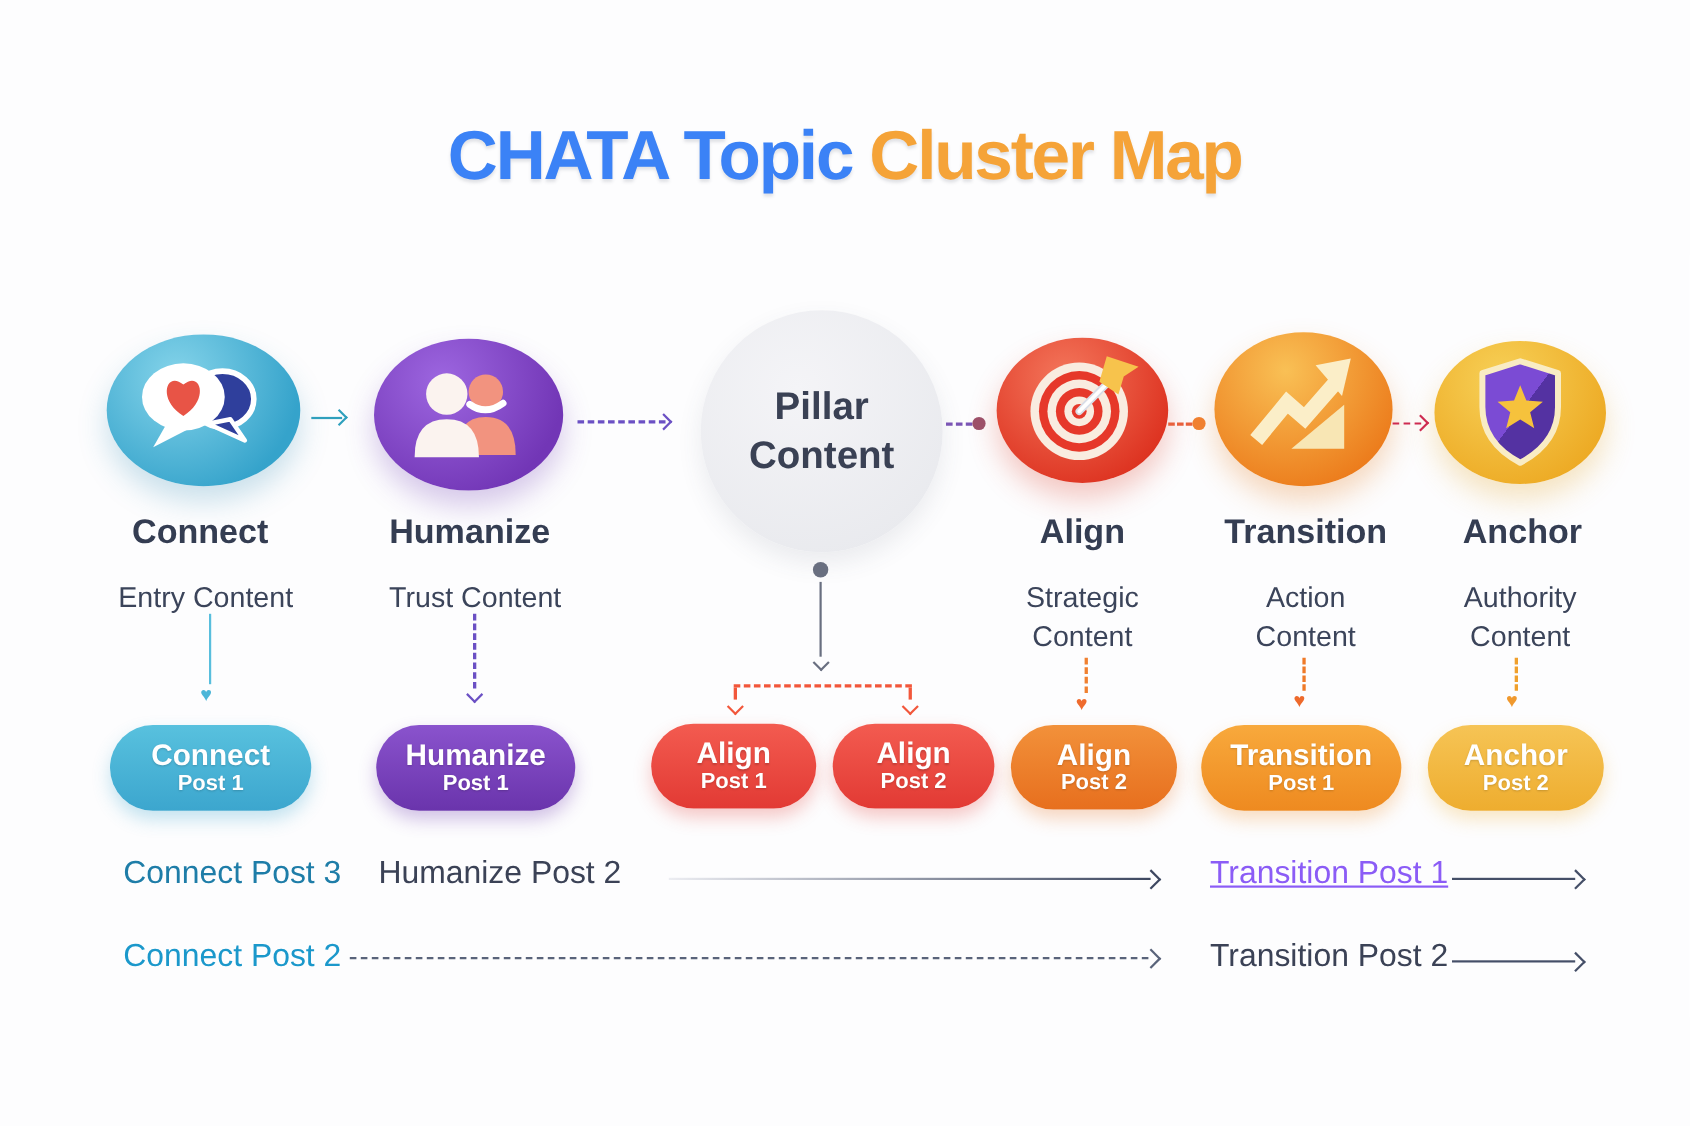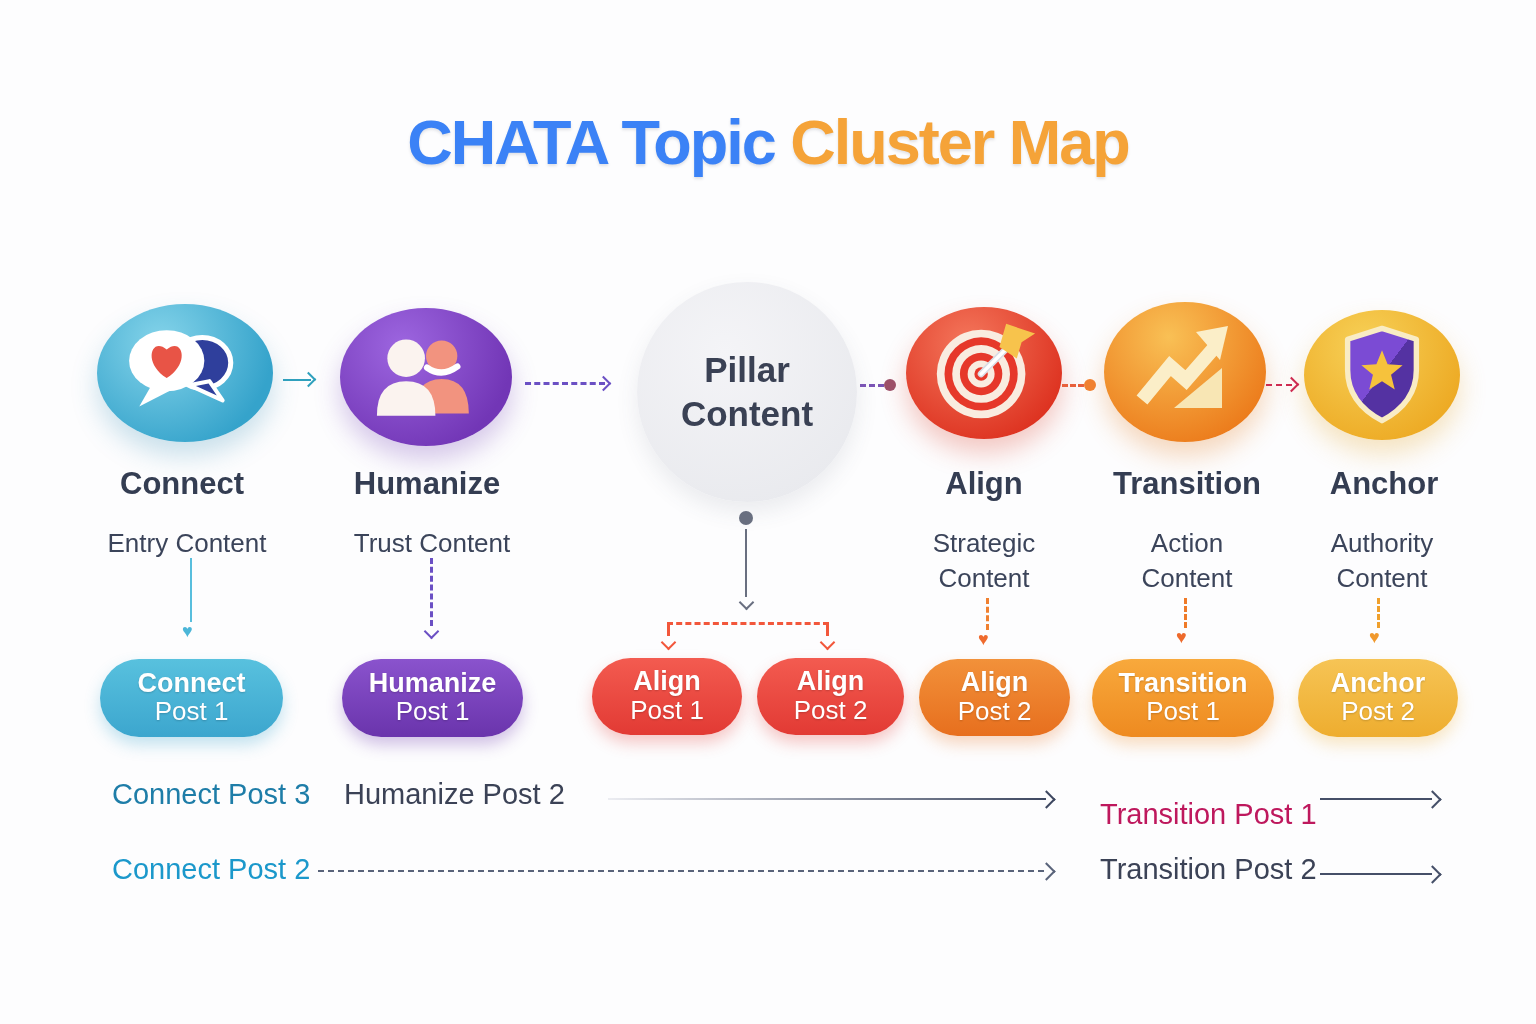--- a/index.html
+++ b/index.html
@@ -57,21 +57,21 @@
     font-size:26px; color:#3b445a; line-height:1.35;
   }
 
   
   .pill {
     position:absolute; height:78px; border-radius:39px;
     display:flex; flex-direction:column; align-items:center; justify-content:center;
     color:#fff; text-shadow:0 1px 2px rgba(0,0,0,.18);
   }
   .pill .l1 { font-size:27px; font-weight:bold; line-height:1.05; }
-  .pill .l2 { font-size:26px; font-weight:normal; line-height:1.15; }
+  .pill .l2 { font-size:20px; font-weight:bold; line-height:1.15; }
   .pl-connect   { left:100px;  top:659px; width:183px;
     background:linear-gradient(180deg,#58c1de,#3ca6ce); box-shadow:0 8px 16px rgba(60,166,206,.30);}
   .pl-humanize  { left:342px;  top:659px; width:181px;
     background:linear-gradient(180deg,#8a53cd,#6a34ac); box-shadow:0 8px 16px rgba(106,52,172,.30);}
   .pl-align1    { left:592px;  top:658px; width:150px; height:77px;
     background:linear-gradient(180deg,#f35b50,#e23a34); box-shadow:0 8px 16px rgba(226,58,52,.28);}
   .pl-align2    { left:757px;  top:658px; width:147px; height:77px;
     background:linear-gradient(180deg,#f35b50,#e23a34); box-shadow:0 8px 16px rgba(226,58,52,.28);}
   .pl-align3    { left:919px;  top:659px; width:151px; height:77px;
     background:linear-gradient(180deg,#f2913a,#e76f1e); box-shadow:0 8px 16px rgba(231,111,30,.28);}
@@ -249,21 +249,21 @@
   </div>
   <div class="pill pl-anchor">
     <div class="l1">Anchor</div>
     <div class="l2">Post 2</div>
   </div>
 
   <div style="position:absolute; left:112px; top:778px; font-size:29px; color:#1e7da8;">Connect Post 3</div>
   <div style="position:absolute; left:344px; top:778px; font-size:29px; color:#3b4256;">Humanize Post 2</div>
   <div class="hline fade-line" style="left:608px; top:798px; width:438px;"></div>
   <div class="chev chev-r" style="left:1040px; top:793px; width:13px; height:13px; color:#3d4760;"></div>
-  <div style="position:absolute; left:1100px; top:798px; font-size:29px; color:#be185d;">Transition Post 1</div>
+  <div style="position:absolute; left:1100px; top:778px; font-size:29px; color:#8b5cf6;text-decoration:underline;">Transition Post 1</div>
   <div class="hline" style="left:1320px; top:798px; width:112px; background:#454f68;"></div>
   <div class="chev chev-r" style="left:1426px; top:793px; width:13px; height:13px; color:#454f68;"></div>
 
   <div style="position:absolute; left:112px; top:853px; font-size:29px; color:#1b98cb;">Connect Post 2</div>
   <div class="dash-h" style="left:318px; top:870px; width:726px; border-top:2px dashed #59637a;"></div>
   <div class="chev chev-r" style="left:1040px; top:865px; width:13px; height:13px; color:#59637a;"></div>
   <div style="position:absolute; left:1100px; top:853px; font-size:29px; color:#3b4256;">Transition Post 2</div>
   <div class="hline" style="left:1320px; top:873px; width:112px; background:#454f68;"></div>
   <div class="chev chev-r" style="left:1426px; top:868px; width:13px; height:13px; color:#454f68;"></div>
 

